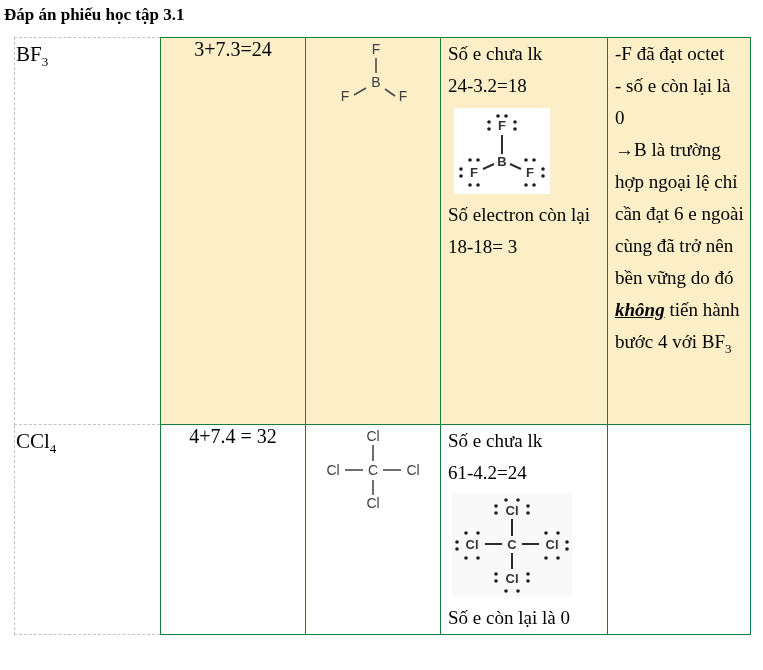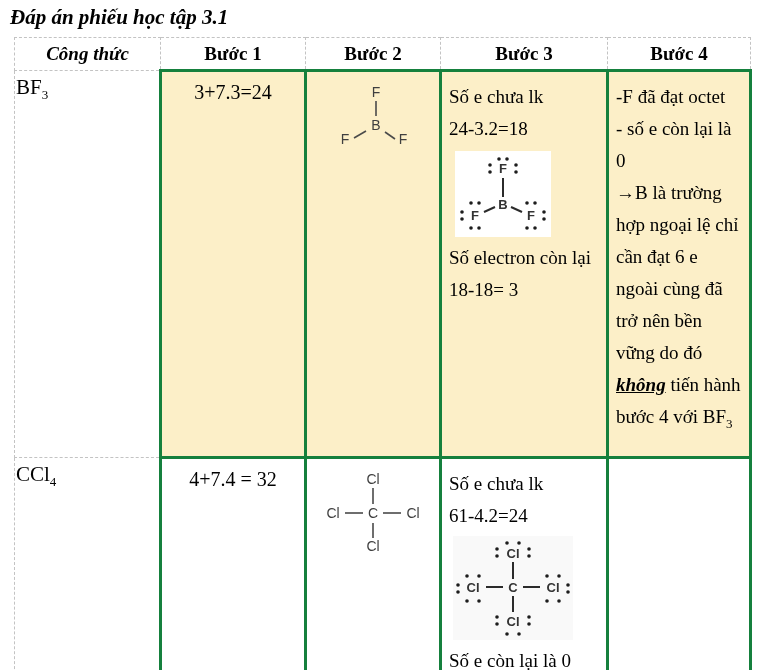--- a/index.html
+++ b/index.html
@@ -2,40 +2,40 @@
 <html><head>
 <meta charset="utf-8">
 <style>
   html,body { margin:0; padding:0; background:#ffffff; }
   .page {
     position:relative; width:763px; height:670px; background:#ffffff;
     font-family:"Liberation Serif", serif; color:#000;
     overflow:hidden;
   }
   .doc-title {
-    position:absolute; left:10px; top:5px;
-    font-size:21px; font-weight:bold; font-style:italic;
+    position:absolute; left:4px; top:5px;
+    font-size:17px; font-weight:bold; 
   }
   table.answer-table {
     position:absolute; left:14px; top:37px;
     border-collapse:collapse; table-layout:fixed;
   }
   td, th { overflow:hidden; }
   th.hdr {
     border:1px dashed #c3c3c3; font-size:19px; font-weight:bold;
     text-align:center; vertical-align:middle; height:29px; background:#fff;
   }
   th.hdr-italic { font-style:italic; }
   td.col1 {
     border:1px dashed #c3c3c3; text-align:left; vertical-align:top;
     font-size:21px; padding-top:4px; background:#fff;
   }
   td.cell {
-    border:3px solid #15803d; vertical-align:top; font-size:19px;
-    padding:9px 6px 0 7px;
+    border:1px solid #15803d; vertical-align:top; font-size:19px;
+    padding:0 6px 0 7px;
   }
   td.hl { background:#fcefc8; }
   td.center { text-align:center; padding-left:2px; padding-right:2px; }
   .num { font-size:20px; }
   .wrap-text { line-height:32px; }
   .step4-text { line-height:32px; }
   .emph { font-weight:bold; font-style:italic; text-decoration:underline;text-align:right; }
   sub.fsub { font-size:13px; }
   .struct-wrap { text-align:center; padding-top:2px; }
   .lewis-box-white { display:inline-block; background:#ffffff; margin:6px 0 2px 6px; line-height:0; }
@@ -60,27 +60,20 @@
   <table class="answer-table">
     <colgroup>
       <col style="width:146px">
         <col style="width:145px">
         <col style="width:135px">
         <col style="width:167px">
         <col style="width:143px">
     </colgroup>
 
     <tbody>
-        <tr>
-      <th class="hdr hdr-italic">Công thức</th>
-      <th class="hdr">Bước 1</th>
-      <th class="hdr">Bước 2</th>
-      <th class="hdr">Bước 3</th>
-      <th class="hdr">Bước 4</th>
-    </tr>
 
     <tr style="height:387px">
       <td class="col1">
         <span>BF</span><sub class="fsub">3</sub>
       </td>
 
       <td class="cell hl center">
         <span class="num">3+7.3=24</span>
       </td>
 

